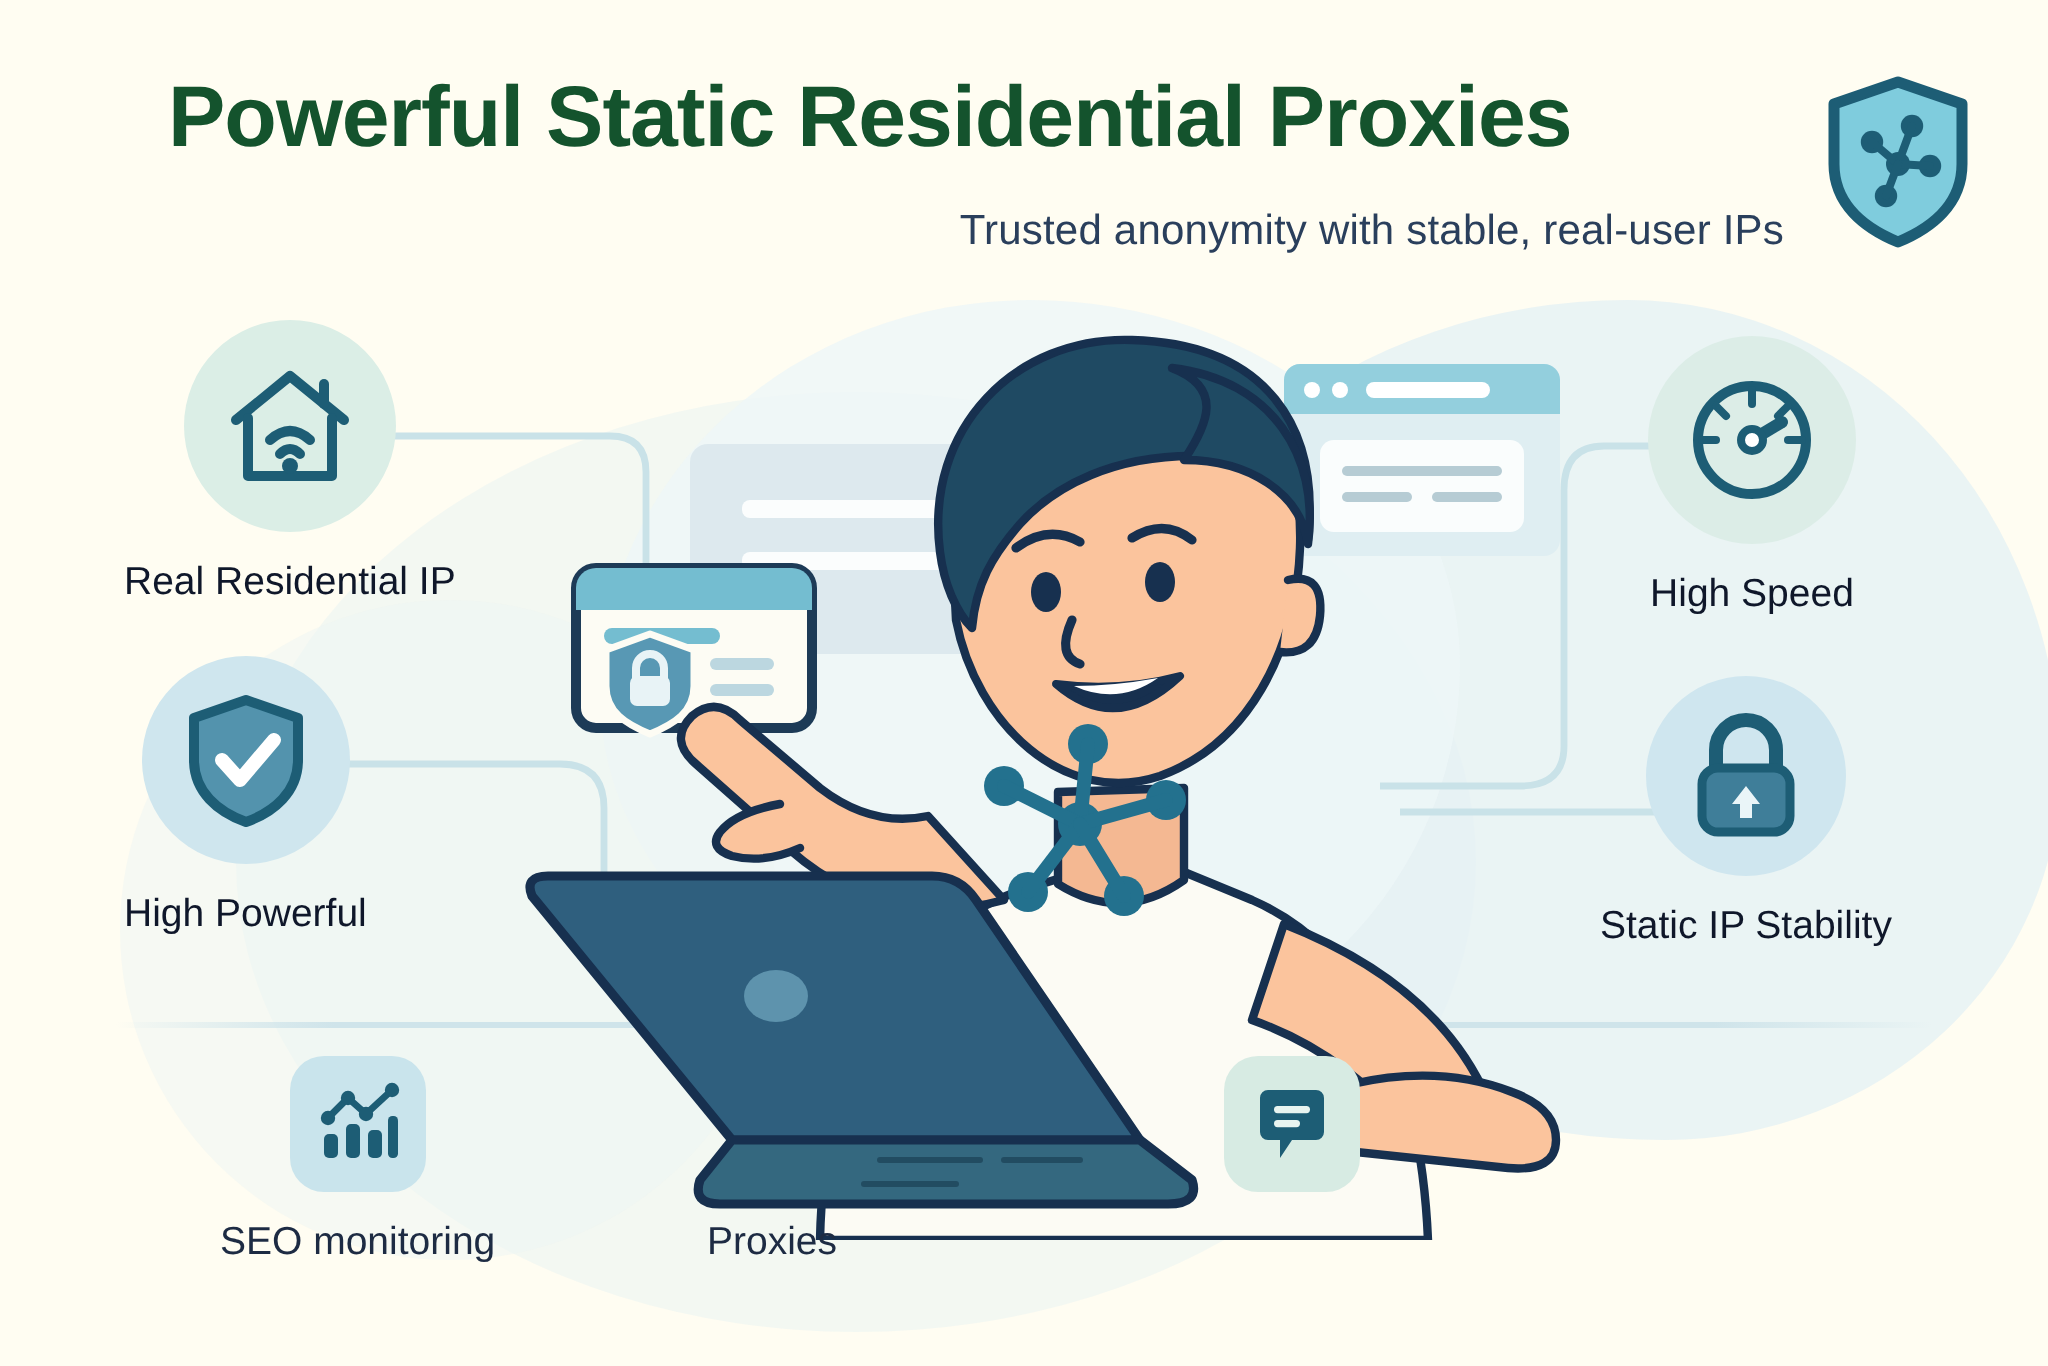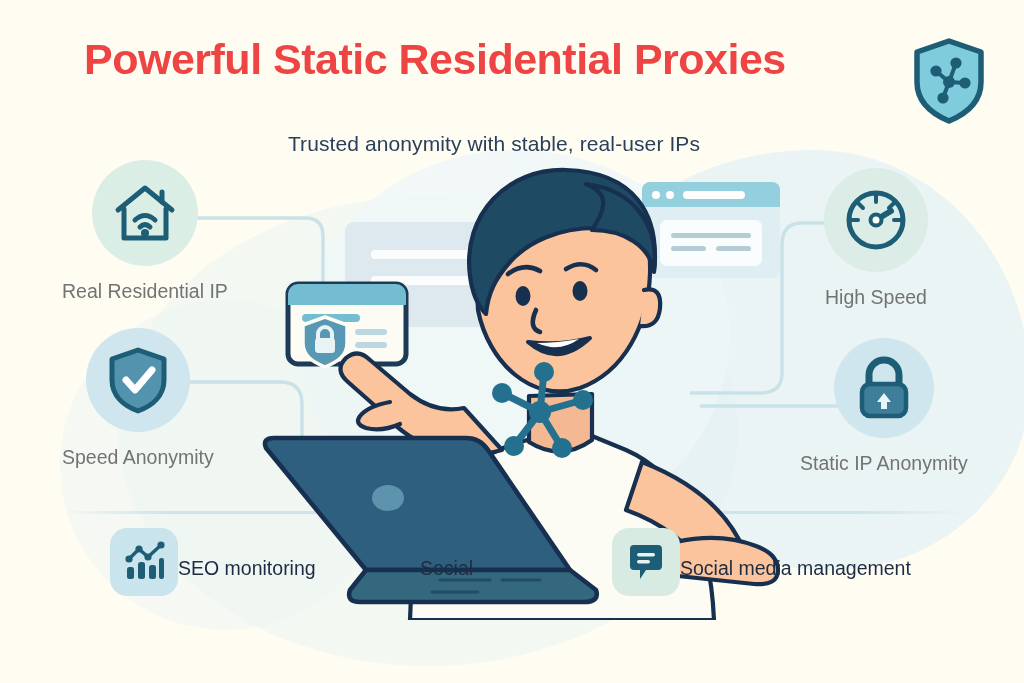--- a/index.html
+++ b/index.html
@@ -17,45 +17,45 @@
   .blob-right{left:560px;top:150px;width:470px;height:420px;background:#e3f0f4;opacity:.75;
               border-radius:54% 46% 42% 58% / 50% 56% 44% 50%;}
   .blob-center{left:300px;top:150px;width:430px;height:380px;background:#eef6f8;opacity:.8;
               border-radius:50% 50% 46% 54% / 52% 48% 52% 48%;}
   .blob-lowleft{left:60px;top:300px;width:330px;height:330px;background:#eef6f4;opacity:.5;}
   .desk-line{position:absolute;left:58px;top:511px;width:908px;height:3px;
              background:linear-gradient(90deg,rgba(203,226,231,0),#cfe4ea 12%,#cfe4ea 88%,rgba(203,226,231,0));}
 
   
   .title{position:absolute;left:84px;top:36px;width:820px;
-         font-size:43px;font-weight:bold;color:#ef4444;letter-spacing:-.5px;line-height:1.1;}
-  .subtitle{position:absolute;left:84px;top:104px;width:820px;text-align:center;
-         font-size:21px;color:#2a3f5c;letter-spacing:.1px;margin-top:28px;}
+         font-size:43px;font-weight:bold;color:#14532d;letter-spacing:-.5px;line-height:1.1;}
+  .subtitle{position:absolute;left:72px;top:104px;width:820px;text-align:right;
+         font-size:21px;color:#2a3f5c;letter-spacing:.1px;}
   .logo-shield{position:absolute;left:912px;top:38px;width:74px;height:86px;}
 
   
   .feature{position:absolute;display:flex;flex-direction:column;align-items:center;}
   .circle{border-radius:50%;display:flex;align-items:center;justify-content:center;}
-  .feature .label{margin-top:14px;font-size:19.5px;color:#737373;white-space:nowrap;}
+  .feature .label{margin-top:14px;font-size:19.5px;color:#0f172a;white-space:nowrap;}
 
   #f-residential{left:62px;top:160px;}
   #f-residential .circle{width:106px;height:106px;background:#dbeee6;}
   #f-anonymity{left:62px;top:328px;}
   #f-anonymity .circle{width:104px;height:104px;background:#cfe6ee;}
   #f-speed{left:824px;top:168px;text-align:center;}
   #f-speed .circle{width:104px;height:104px;background:#dcede7;}
   #f-stability{left:800px;top:338px;}
   #f-stability .circle{width:100px;height:100px;background:#cfe6ef;}
 
   
   .conn{position:absolute;}
   .conn path{fill:none;stroke:#c9e2e8;stroke-width:3.4;stroke-linecap:round;}
 
   
-  .usecase{position:absolute;display:flex;align-items:center;}
+  .usecase{position:absolute;display:flex;flex-direction:column;align-items:center;}
   .tile{width:68px;height:68px;border-radius:17px;display:flex;align-items:center;justify-content:center;}
   .usecase .label{margin-top:13px;font-size:19.5px;color:#1d2b43;text-align:center;line-height:1.32;}
   #u-seo{left:110px;top:528px;}
   #u-seo .tile{background:#c9e4ec;}
   #u-banking{left:352px;top:528px;}
   #u-banking .tile{background:transparent;}
   #u-social{left:612px;top:528px;}
   #u-social .tile{background:#d7ebe3;}
   #u-video{left:788px;top:526px;}
   #u-video .tile{background:#d7ebe3;}
@@ -228,21 +228,21 @@
     <div class="label">Real Residential IP</div>
   </div>
 
   <div class="feature" id="f-anonymity">
     <div class="circle">
       <svg width="62" height="68" viewBox="0 0 62 68">
         <path d="M31 4 L57 13 V34 C57 50 45 60 31 65 C17 60 5 50 5 34 V13 Z" fill="#5393ad" stroke="#1d5d75" stroke-width="5" stroke-linejoin="round"></path>
         <path d="M19 34 L28 44 L45 24" fill="none" stroke="#ffffff" stroke-width="7" stroke-linecap="round" stroke-linejoin="round"></path>
       </svg>
     </div>
-    <div class="label">Speed Anonymity</div>
+    <div class="label">High Powerful</div>
   </div>
 
   <div class="feature" id="f-speed">
     <div class="circle">
       <svg width="66" height="66" viewBox="0 0 66 66">
         <circle cx="33" cy="33" r="27" fill="none" stroke="#1d5d75" stroke-width="5"></circle>
         <g stroke="#1d5d75" stroke-width="4" stroke-linecap="round">
           <line x1="33" y1="8" x2="33" y2="15"></line>
           <line x1="15" y1="16" x2="20" y2="21"></line>
           <line x1="8" y1="33" x2="15" y2="33"></line>
@@ -257,21 +257,21 @@
   </div>
 
   <div class="feature" id="f-stability">
     <div class="circle">
       <svg width="58" height="66" viewBox="0 0 58 66">
         <path d="M14 30 V20 a15 15 0 0 1 30 0 v10" fill="none" stroke="#1d5d75" stroke-width="7" stroke-linecap="round"></path>
         <rect x="7" y="29" width="44" height="32" rx="8" fill="#3f7e99" stroke="#1d5d75" stroke-width="4.5"></rect>
         <path d="M29 38 L36 47 H32 V54 H26 V47 H22 Z" fill="#eaf5f8"></path>
       </svg>
     </div>
-    <div class="label">Static IP Anonymity</div>
+    <div class="label">Static IP Stability</div>
   </div>
 
   <div class="usecase" id="u-seo">
     <div class="tile">
       <svg width="44" height="44" viewBox="0 0 44 44">
         <g fill="#1d5d75">
           <rect x="5" y="27" width="7" height="12" rx="2.5"></rect>
           <rect x="16" y="22" width="7" height="17" rx="2.5"></rect>
           <rect x="27" y="25" width="7" height="14" rx="2.5"></rect>
           <rect x="37" y="18" width="5" height="21" rx="2.2"></rect>
@@ -283,30 +283,29 @@
           <circle cx="26" cy="17" r="3.6"></circle>
             <circle cx="39" cy="5" r="3.6"></circle>
         </g>
       </svg>
     </div>
     <div class="label">SEO monitoring</div>
   </div>
 
   <div class="usecase" id="u-banking">
     <div class="tile"></div>
-    <div class="label">Social</div>
+    <div class="label">Proxies</div>
   </div>
 
   <div class="usecase" id="u-social">
     <div class="tile">
       <svg width="40" height="40" viewBox="0 0 40 40">
         <path d="M4 7 a4 4 0 0 1 4 -4 h24 a4 4 0 0 1 4 4 v17 a4 4 0 0 1 -4 4 H20 l-6 9 v-9 H8 a4 4 0 0 1 -4 -4 Z" fill="#1d5d75"></path>
         <g fill="#e8f4f0">
           <rect x="11" y="11" width="18" height="3.6" rx="1.8"></rect>
           <rect x="11" y="18" width="13" height="3.6" rx="1.8"></rect>
         </g>
       </svg>
     </div>
-    <div class="label">Social media management</div>
   </div>
 
 
 </div>
 
 </body></html>

